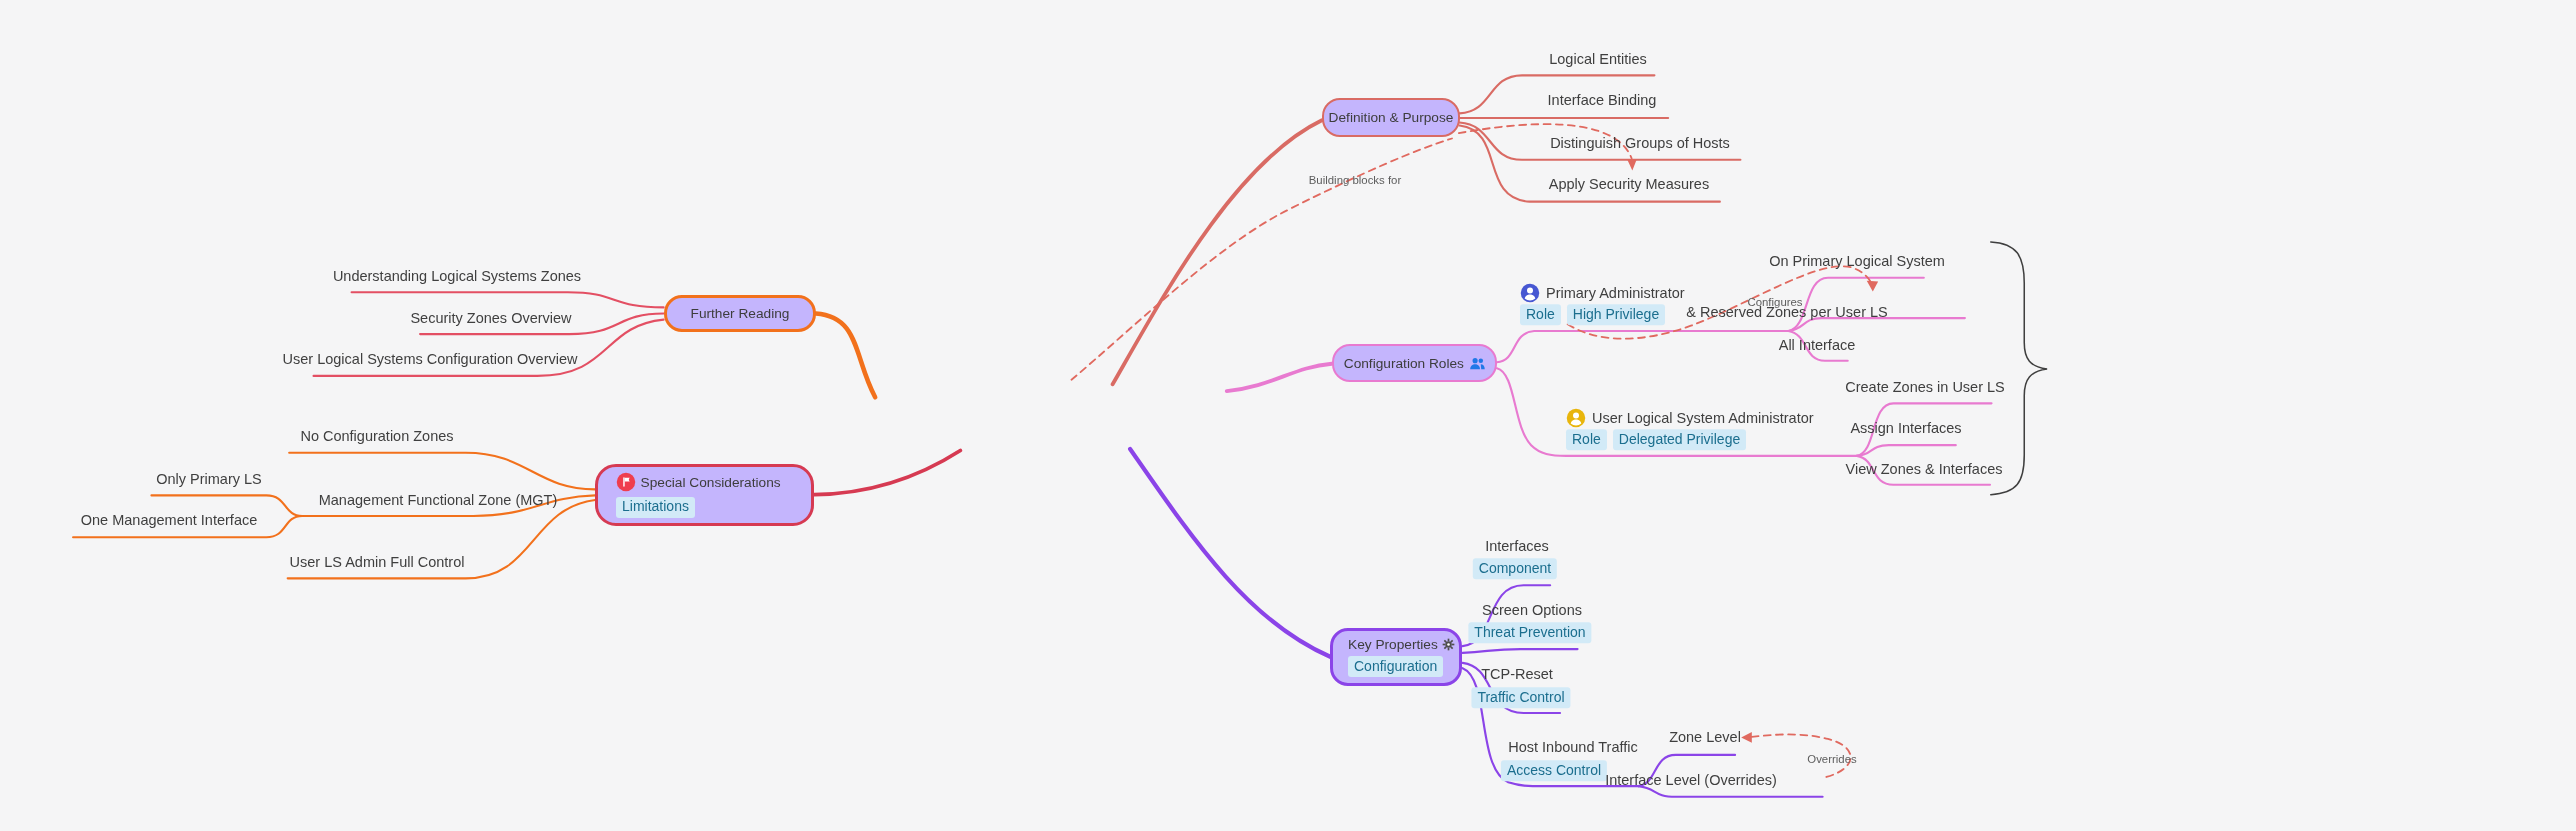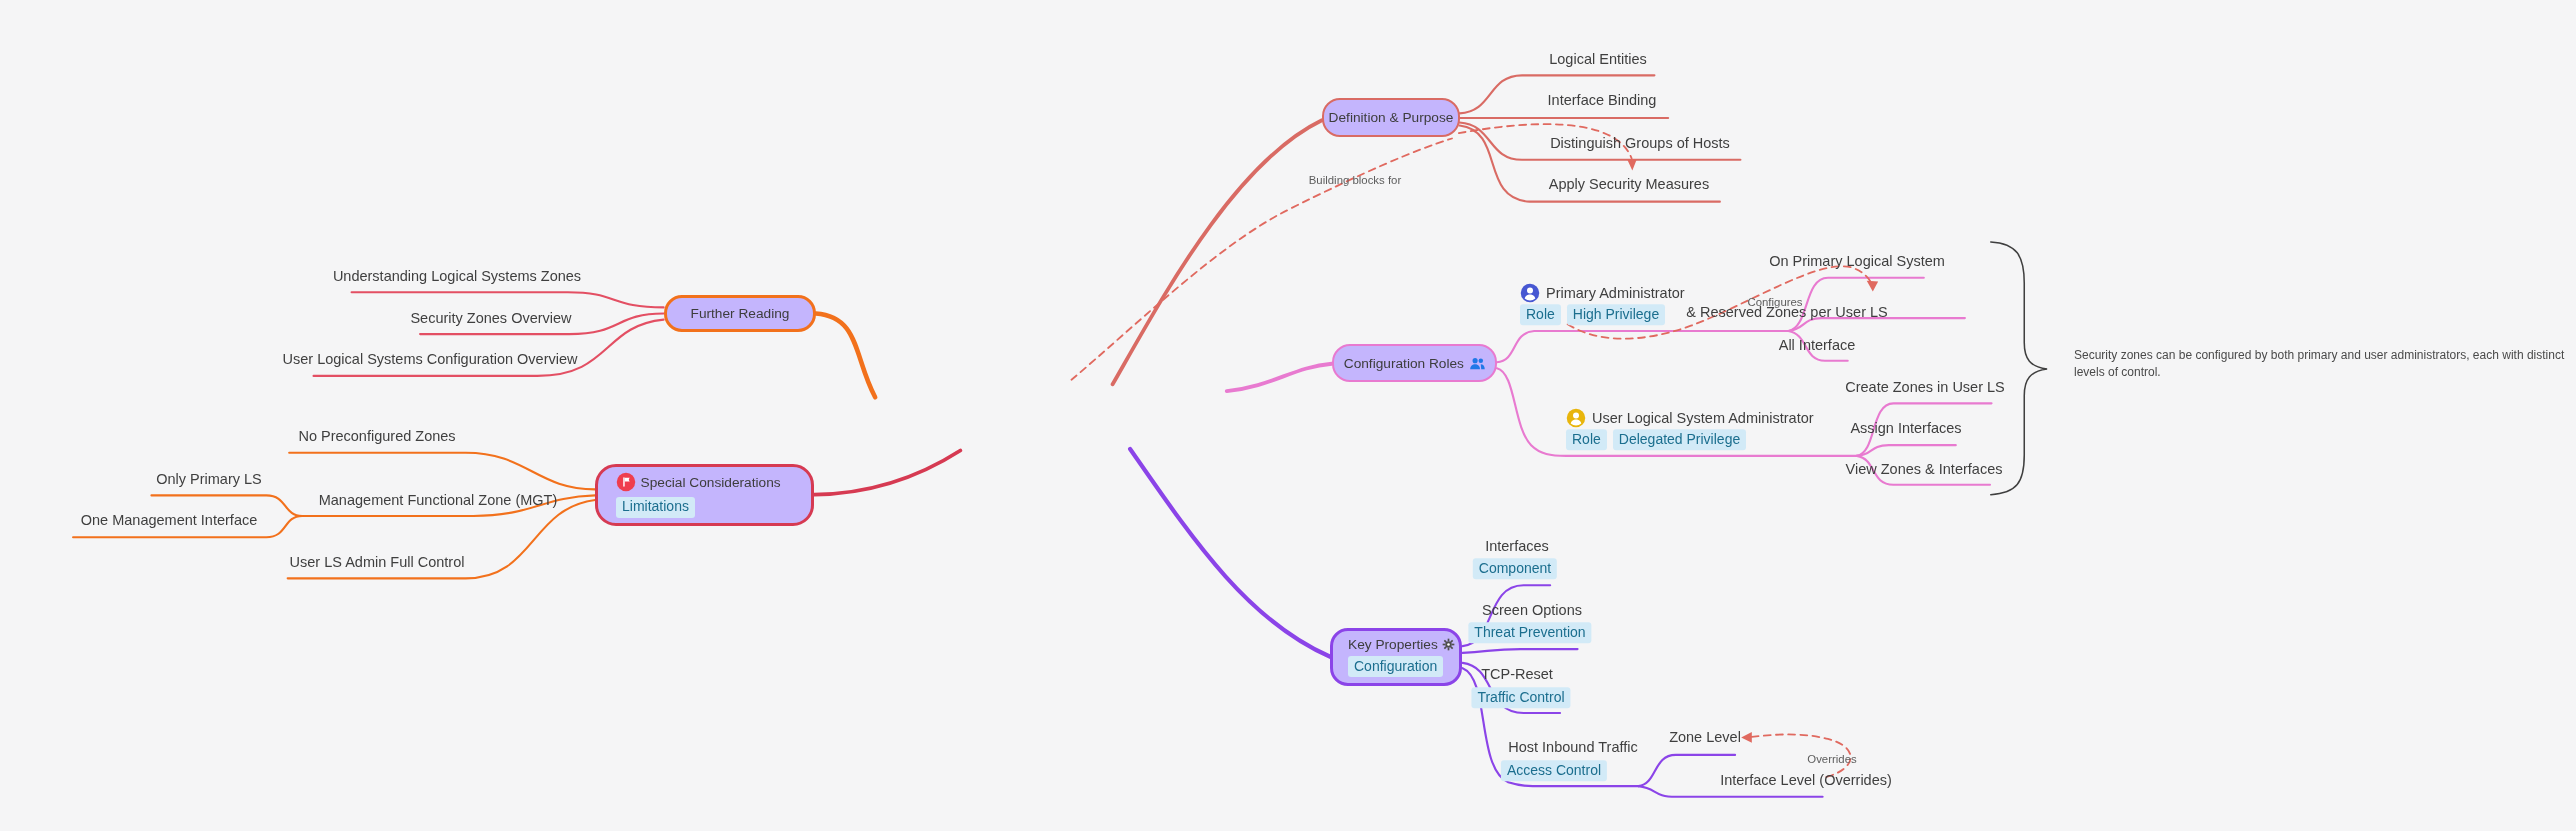--- a/index.html
+++ b/index.html
@@ -151,21 +151,20 @@
   <span>User Logical System Administrator</span>
 </div>
 <div class="badgerow" style="left:1566px;top:440px;">
   <span class="badge">Role</span>
   <span class="badge">Delegated Privilege</span>
 </div>
 <div class="txt" style="left:1925px;top:387px;">Create Zones in User LS</div>
 <div class="txt" style="left:1906px;top:428px;">Assign Interfaces</div>
 <div class="txt" style="left:1924px;top:469px;">View Zones &amp; Interfaces</div>
 
-<div class="annotation">Security zones can be configured by both primary and user administrators, each with distinct levels of control.</div>
 
 <div class="pill" style="left:1330px;top:628px;width:132px;height:58px;border:3px solid #8b44e8;
      flex-direction:column;align-items:flex-start;justify-content:center;gap:4.6px;padding-left:15px;">
   <span class="ttl">
     <span>Key Properties</span>
     <span class="icn">
       <svg width="13" height="13" viewBox="0 0 20 20">
         <g stroke="#4e4e4e" stroke-width="2.6">
           <line x1="10" y1="1" x2="10" y2="5"></line>
               <line x1="10" y1="15" x2="10" y2="19"></line>
@@ -198,38 +197,38 @@
 <div class="badgerowC" style="left:1521px;top:698px;">
       <span class="badge">Traffic Control</span>
     </div>
 
 <div class="txt" style="left:1573px;top:747px;">Host Inbound Traffic</div>
 <div class="badgerowC" style="left:1554px;top:771px;">
       <span class="badge">Access Control</span>
     </div>
 
 <div class="txt" style="left:1705px;top:737px;">Zone Level</div>
-<div class="txt" style="left:1806px;top:780px;">Interface Level (Overrides)</div>
+<div class="txt" style="left:1691px;top:780px;">Interface Level (Overrides)</div>
 <div class="lbl" style="left:1832px;top:759px;">Overrides</div>
 
 <div class="pill" style="left:595px;top:464px;width:219px;height:62px;border:3.3px solid #d63a52;border-radius:21px;
      flex-direction:column;align-items:flex-start;justify-content:center;gap:4.6px;padding-left:18px;">
   <span class="ttl">
     <span class="icn">
       <svg width="20" height="20" viewBox="0 0 26 26">
         <circle cx="13" cy="13" r="12" fill="#ef3e4e"></circle>
         <rect x="9.4" y="6.8" width="1.9" height="12.4" rx="0.9" fill="#ffffff"></rect>
         <path d="M11.3,7.6 h6.6 c-1.6,1.6 -1.6,3.2 0,4.8 h-6.6 z" fill="#ffffff"></path>
       </svg>
     </span>
     <span>Special Considerations</span>
   </span>
   <span class="badge">Limitations</span>
 </div>
-<div class="txt" style="left:377px;top:436px;">No Preconfigured Zones</div>
+<div class="txt" style="left:377px;top:436px;">No Configuration Zones</div>
 <div class="txt" style="left:438px;top:500px;">Management Functional Zone (MGT)</div>
 <div class="txt" style="left:377px;top:562px;">User LS Admin Full Control</div>
 <div class="txt" style="left:209px;top:479px;">Only Primary LS</div>
 <div class="txt" style="left:169px;top:520px;">One Management Interface</div>
 
 <div class="pill" style="left:664px;top:295px;width:152px;height:37px;border:3.3px solid #f2711c;">
   <span>Further Reading</span>
 </div>
 <div class="txt" style="left:457px;top:276px;">Understanding Logical Systems Zones</div>
 <div class="txt" style="left:491px;top:318px;">Security Zones Overview</div>

